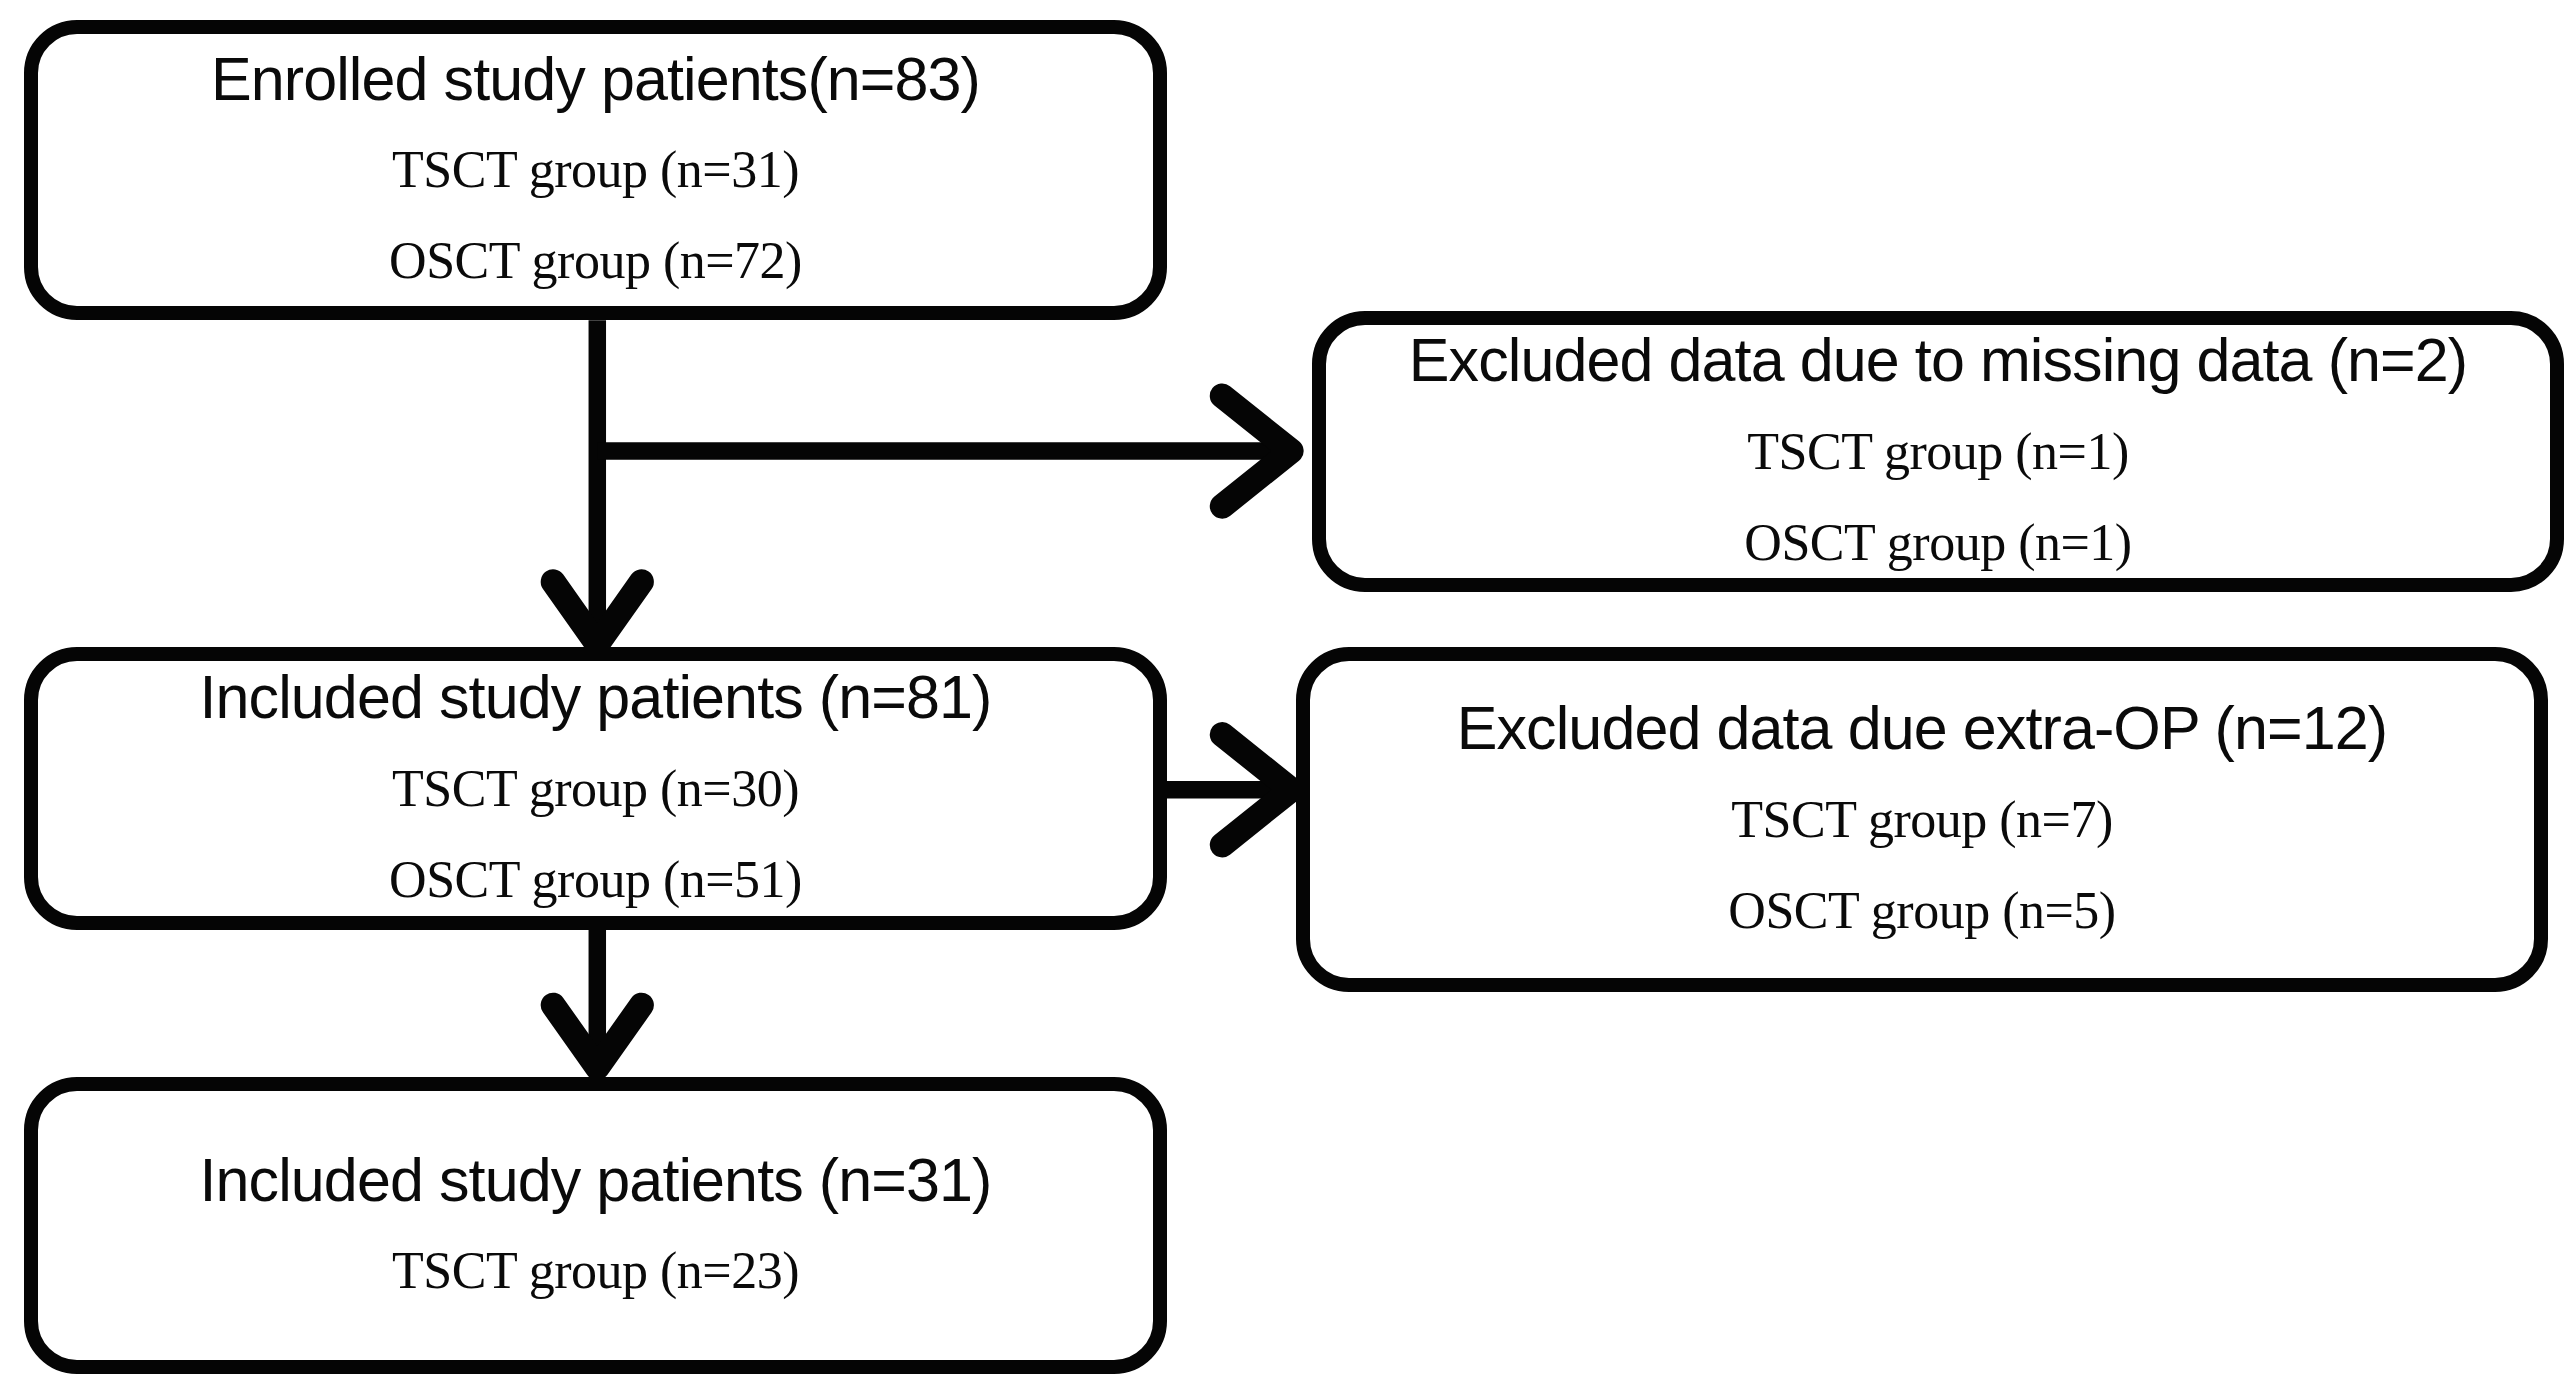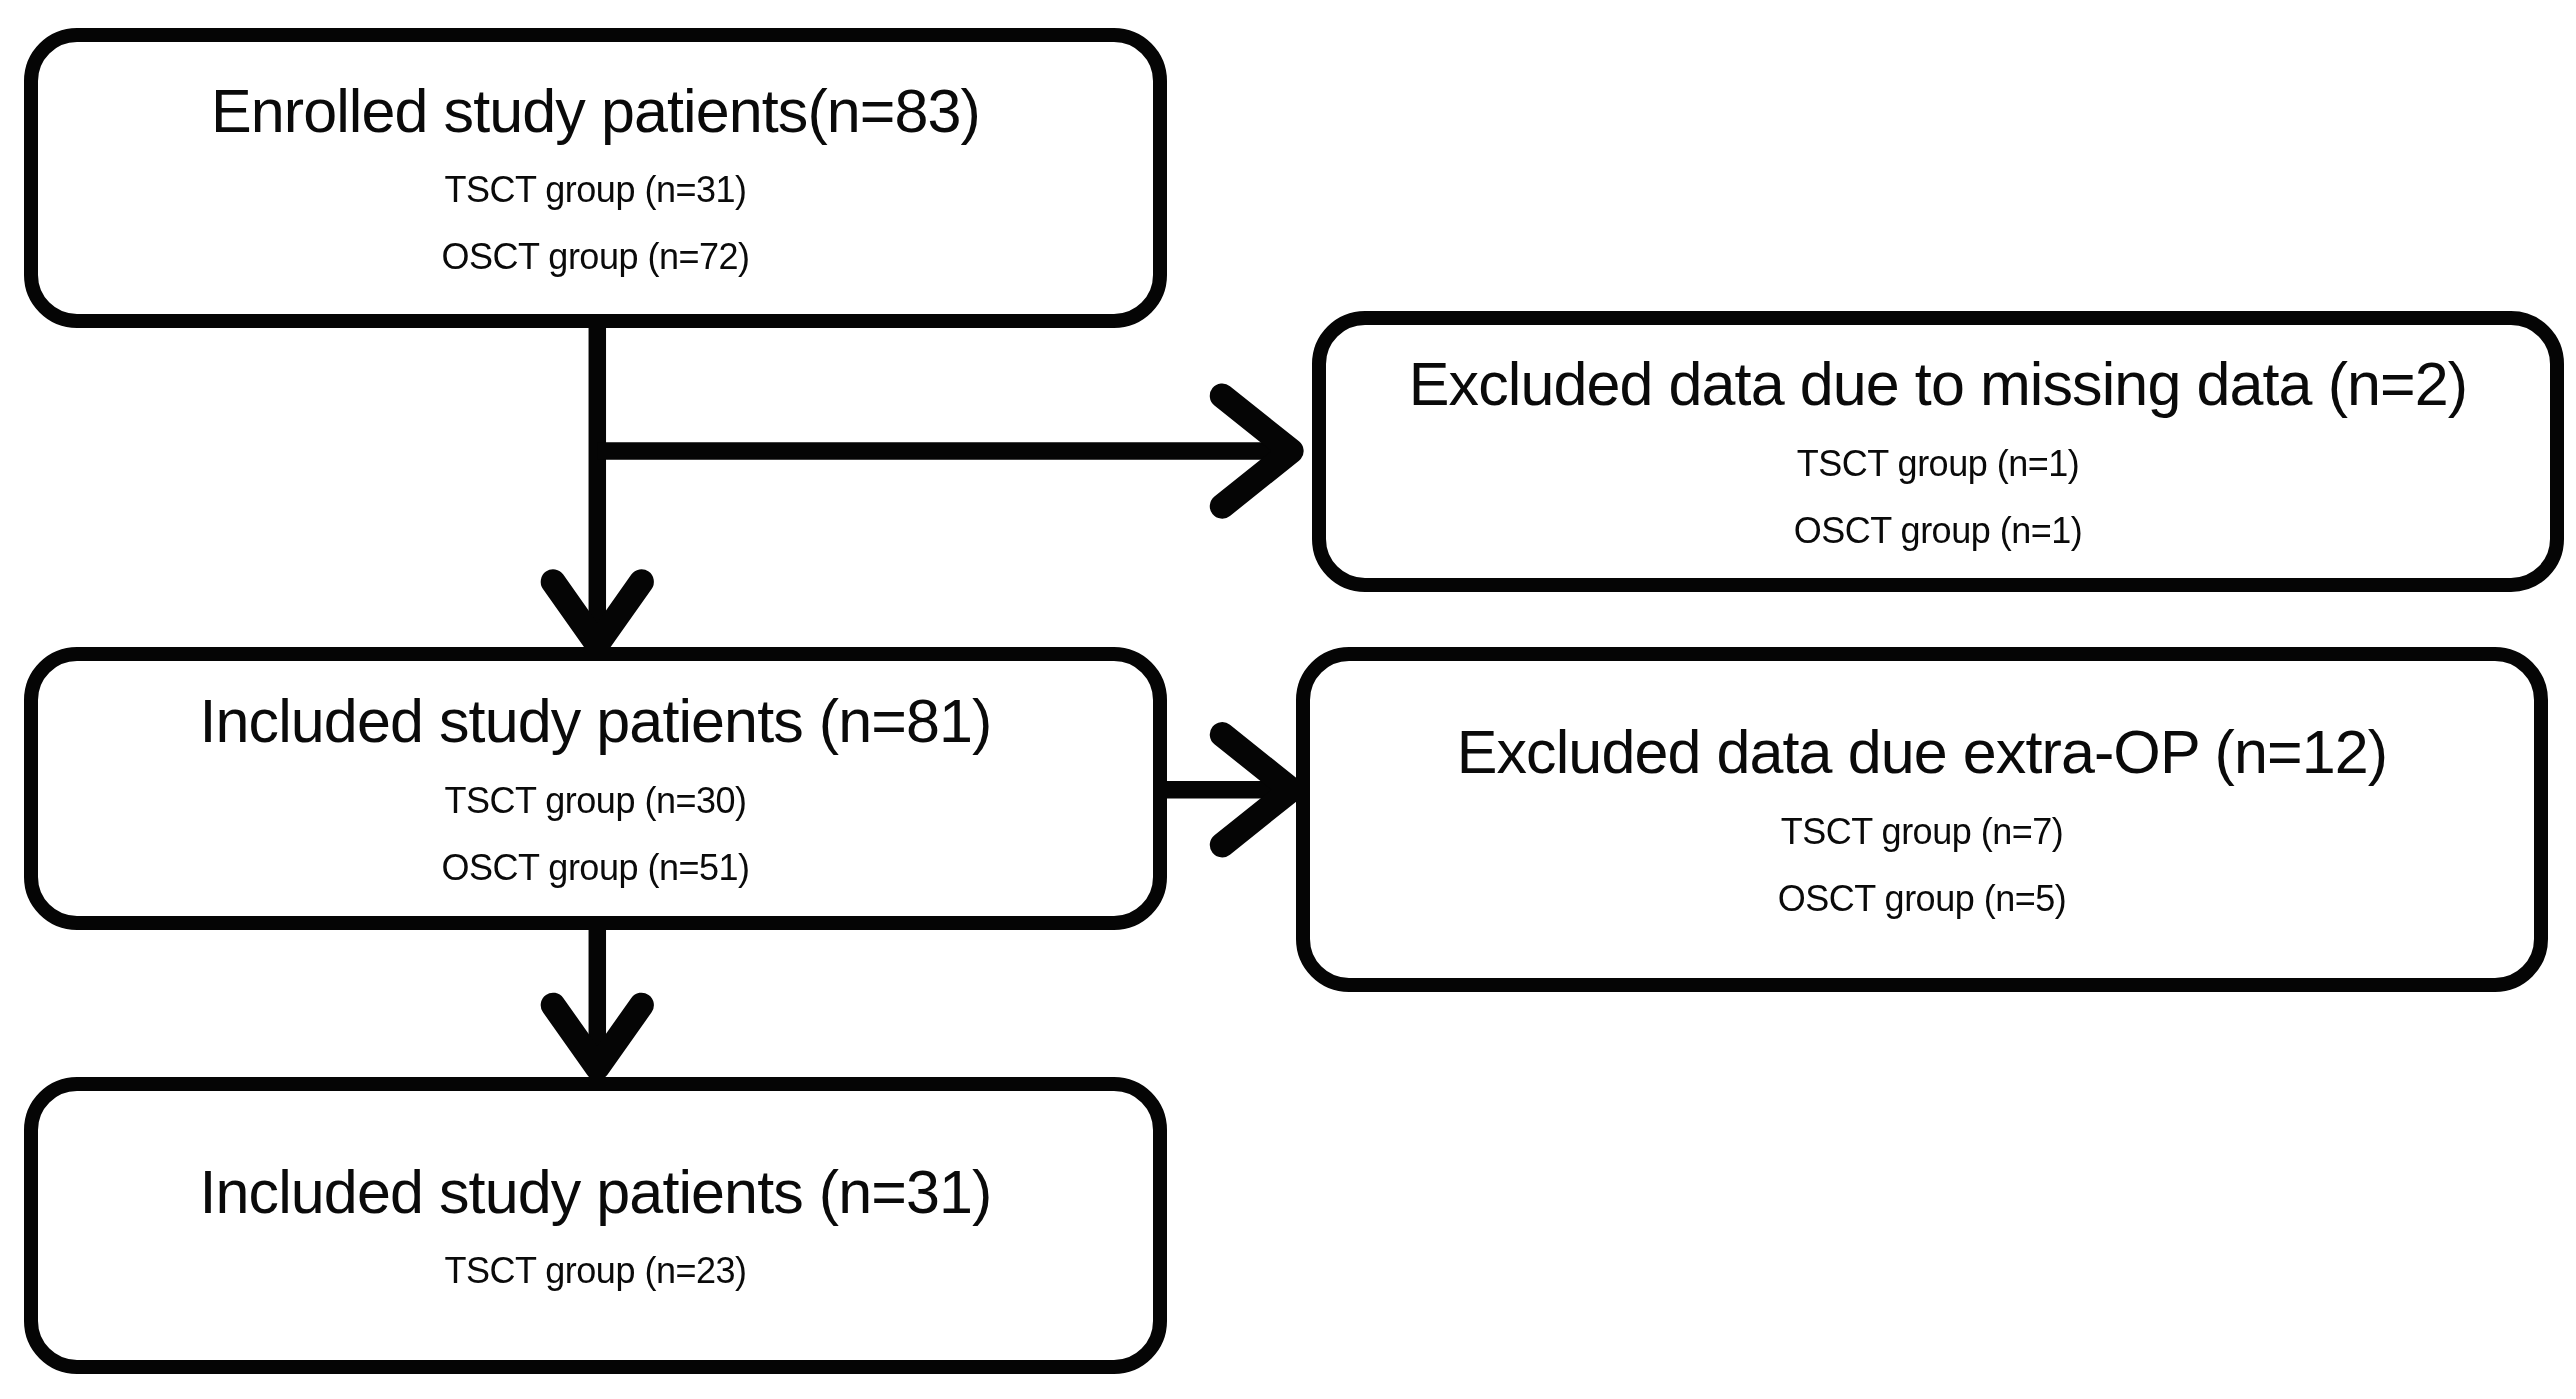--- a/index.html
+++ b/index.html
@@ -31,27 +31,28 @@
     padding: 9.2px 28px;
     z-index: 2;
   }
   .flow-box .box-title {
     font-size: 61px;
     line-height: 1.28;
     letter-spacing: -0.9px;
     white-space: nowrap;
   }
   .flow-box .box-line {
-    font-size: 36px;
+    font-size: 52px;
     line-height: 1.5;
     letter-spacing: -0.5px;
     white-space: nowrap;
+    font-family: Liberation Serif, serif;
   }
   
-  .box-enrolled    { left: 24px;   top: 28px;   width: 1143px; height: 300px; }
+  .box-enrolled    { left: 24px;   top: 20px;   width: 1143px; height: 300px; }
   .box-included81  { left: 24px;   top: 647px;  width: 1143px; height: 283px; }
   .box-included69  { left: 24px;   top: 1077px; width: 1143px; height: 297px; }
   
   .box-excluded-missing { left: 1312px; top: 311px; width: 1252px; height: 281px; }
   .box-excluded-extraop { left: 1296px; top: 647px; width: 1252px; height: 345px; }
 
   .arrow-layer {
     position: absolute;
     left: 0;
     top: 0;

